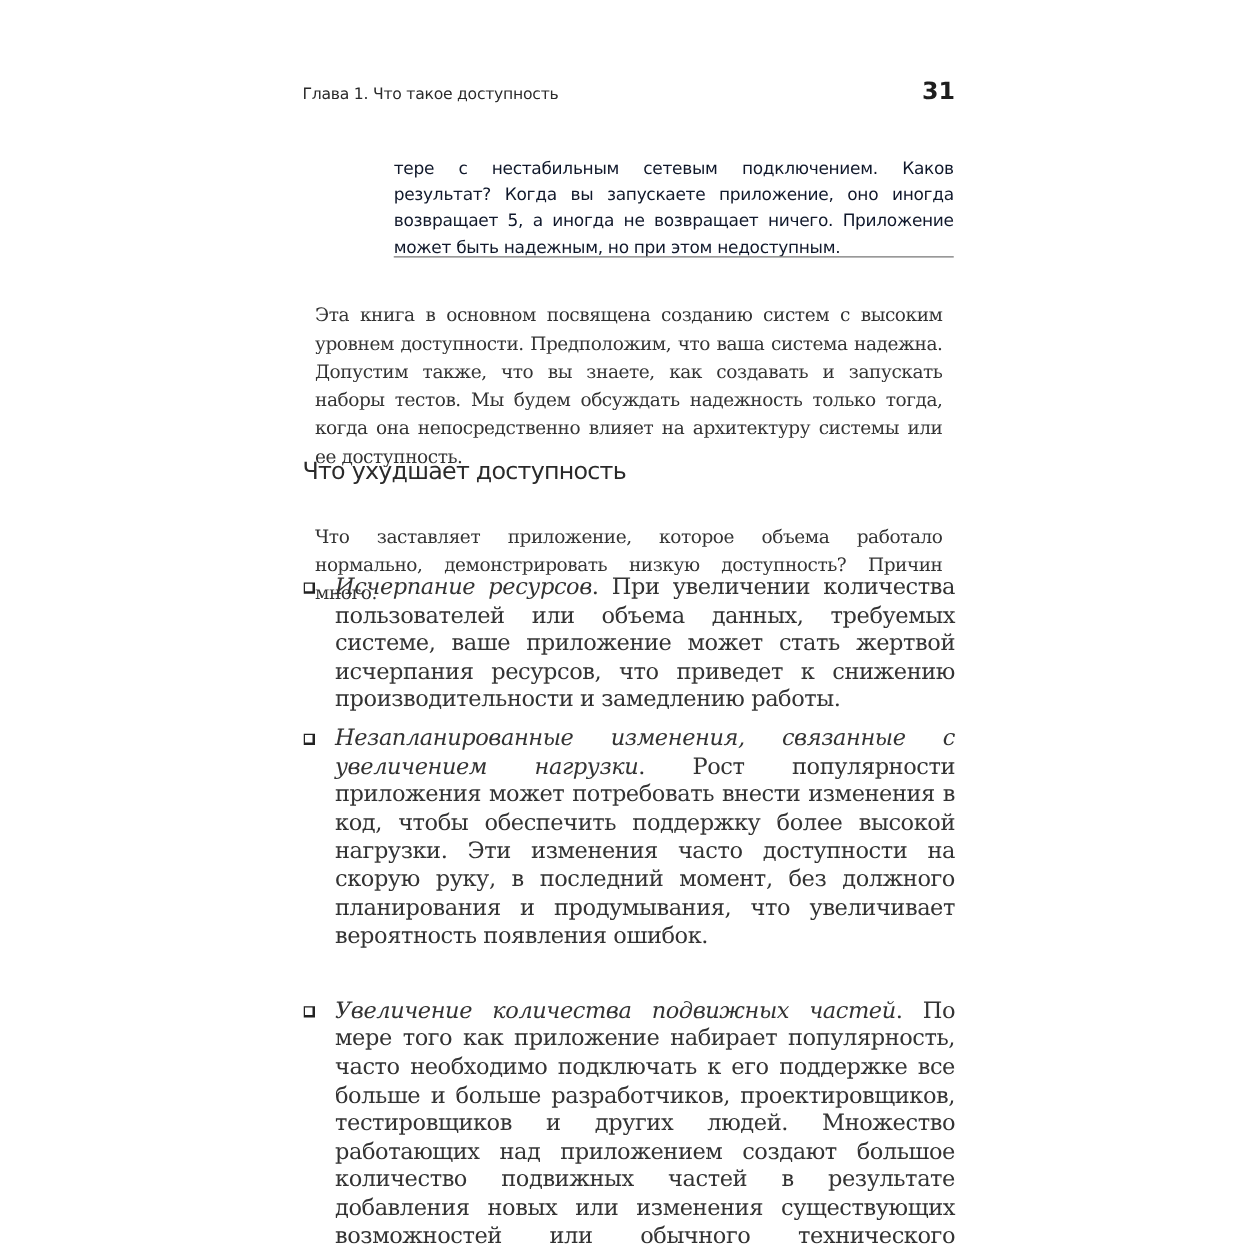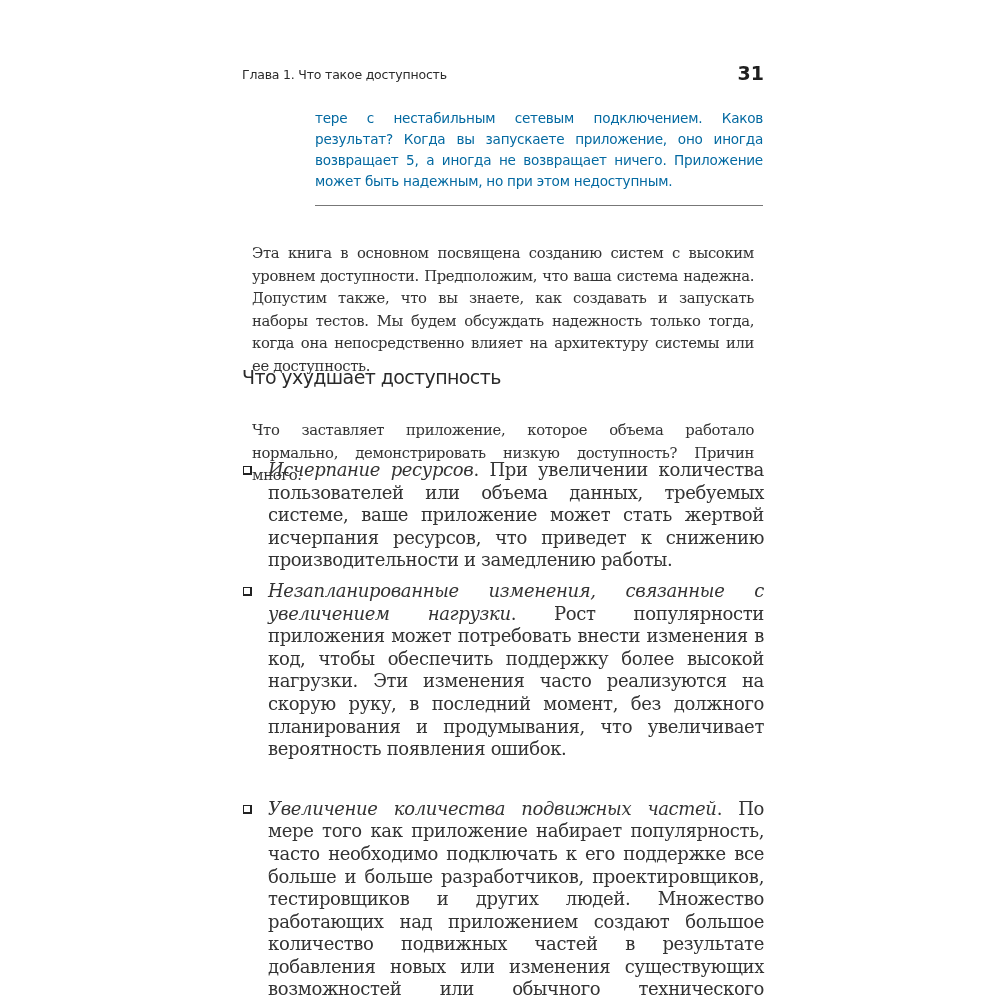--- a/index.html
+++ b/index.html
@@ -1,21 +1,21 @@
 <!DOCTYPE html>
 <html><head>
 <meta charset="utf-8">
 <style>
   html, body { margin:0; padding:0; background:#ffffff; }
   body { width:1000px; height:1000px; position:relative; overflow:hidden; color:#2a2a2a; }
   .page { position:absolute; left:0; top:0; width:1000px; height:1000px; }
   .running-head { position:absolute; left:242px; top:64px; width:522px; height:24px; }
   .chapter-title { position:absolute; left:0; top:3px; font-family:"DejaVu Sans", sans-serif; font-size:12.5px; color:#2a2a2a; letter-spacing:-0.2px; }
   .page-number { position:absolute; right:0; top:-2px; font-family:"DejaVu Sans", sans-serif; font-weight:bold; font-size:19px; color:#1e1e1e; }
-  .note { position:absolute; left:315px; top:108px; width:448px; font-family:"DejaVu Sans", sans-serif; font-size:13.6px; line-height:21px; color:#0369a1; letter-spacing:-0.25px; text-align:justify; }
+  .note { position:absolute; left:315px; top:125px; width:448px; font-family:"DejaVu Sans", sans-serif; font-size:13.6px; line-height:21px; color:#0f172a; letter-spacing:-0.25px; text-align:justify; }
   .note p { margin:0; }
   .note-rule { position:absolute; left:315px; top:205px; width:448px; height:0; border-top:1.5px solid #777; }
   .body-text { position:absolute; left:242px; width:522px; font-family:"DejaVu Serif", serif; font-size:14.8px; line-height:22.6px; color:#333; text-align:justify; letter-spacing:-0.35px; }
   .body-text p { margin:10px; }
   .para1 { top:232px; }
   .heading { position:absolute; left:242px; top:366px; font-family:"DejaVu Sans", sans-serif; font-size:19px; color:#2a2a2a; font-weight:normal; letter-spacing:-0.6px; margin:0; }
   .para2 { top:409px; }
   .list { position:absolute; left:242px; top:459px; width:522px; margin:0; padding:0; list-style:none; }
   .list-item { position:relative; padding-left:26px; margin-bottom:8px; font-family:"DejaVu Serif", serif; font-size:18px; line-height:22.6px; color:#333; text-align:justify; letter-spacing:-0.35px; }
   .bullet { position:absolute; left:1px; top:7px; width:9px; height:9px; border:1.3px solid #222; border-right-width:2.2px; border-bottom-width:2.2px; box-sizing:border-box; }
@@ -46,21 +46,21 @@
     <p lang="ru" style="hyphens:auto;">Что заставляет приложение, которое объема работало нормально, демонстрировать низкую доступность? Причин много.</p>
   </div>
 
   <ul class="list">
     <li class="list-item" lang="ru" style="hyphens:auto;">
       <span class="bullet"></span>
       <span class="term">Исчерпание ресурсов</span><span>. При увеличении количества пользователей или объема данных, требуемых системе, ваше приложение может стать жертвой исчерпания ресурсов, что приведет к снижению производительности и замедлению работы.</span>
     </li>
     <li class="list-item" lang="ru" style="hyphens:auto;">
       <span class="bullet"></span>
-      <span class="term">Незапланированные изменения, связанные с увеличением нагрузки</span><span>. Рост популярности приложения может потребовать внести изменения в код, чтобы обеспечить поддержку более высокой нагрузки. Эти изменения часто реализуются на скорую руку, в последний момент, без должного планирования и продумывания, что увеличивает вероятность появления ошибок.</span>
+      <span class="term">Незапланированные изменения, связанные с увеличением нагрузки</span><span>. Рост популярности приложения может потребовать внести изменения в код, чтобы обеспечить поддержку более высокой нагрузки. Эти изменения часто доступности на скорую руку, в последний момент, без должного планирования и продумывания, что увеличивает вероятность появления ошибок.</span>
     </li>
     <li class="list-item" lang="ru" style="hyphens:auto;margin-top:37px;">
       <span class="bullet"></span>
       <span class="term">Увеличение количества подвижных частей</span><span>. По мере того как приложение набирает популярность, часто необходимо подключать к его поддержке все больше и больше разработчиков, проектировщиков, тестировщиков и других людей. Множество работающих над приложением создают большое количество подвижных частей в результате добавления новых или изменения существующих возможностей или обычного технического обслуживания. Чем больше людей трудится над приложением, тем больше в нем подвижных частей и тем больше вероятность их некорректного взаимодействия.</span>
     </li>
   </ul>
 
 </div>
 
 </body></html>

